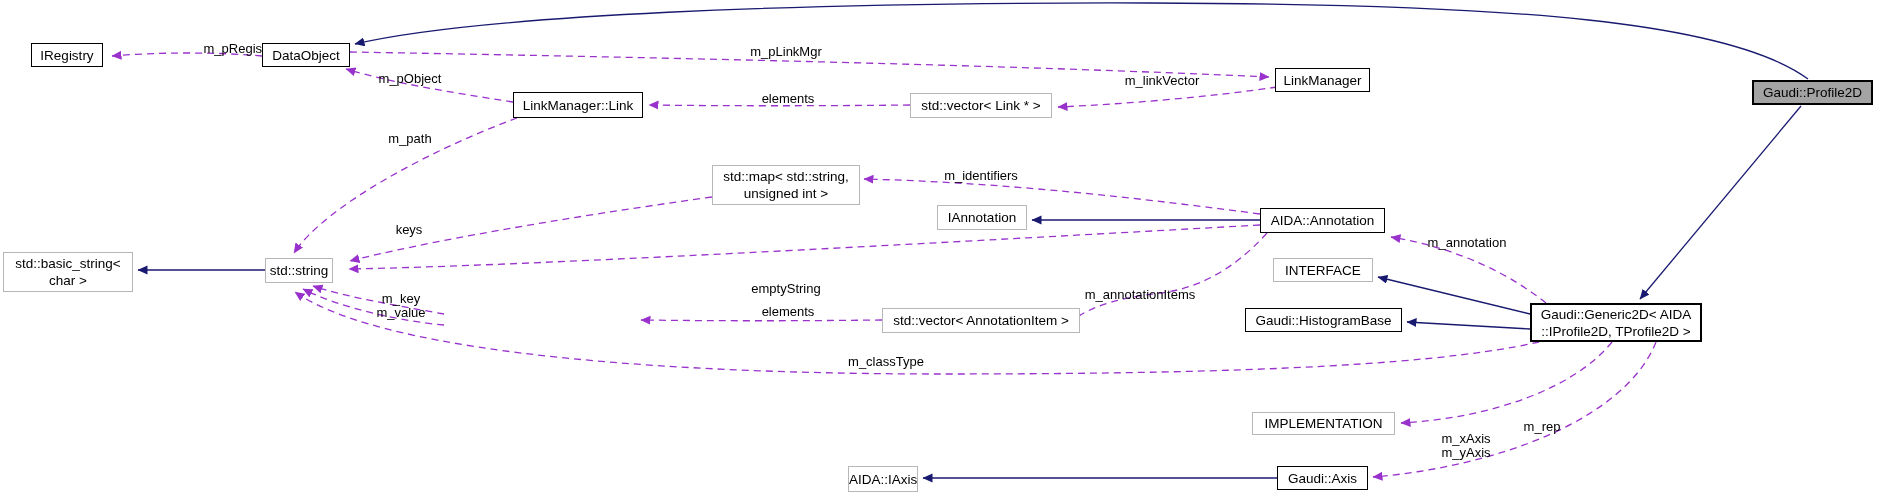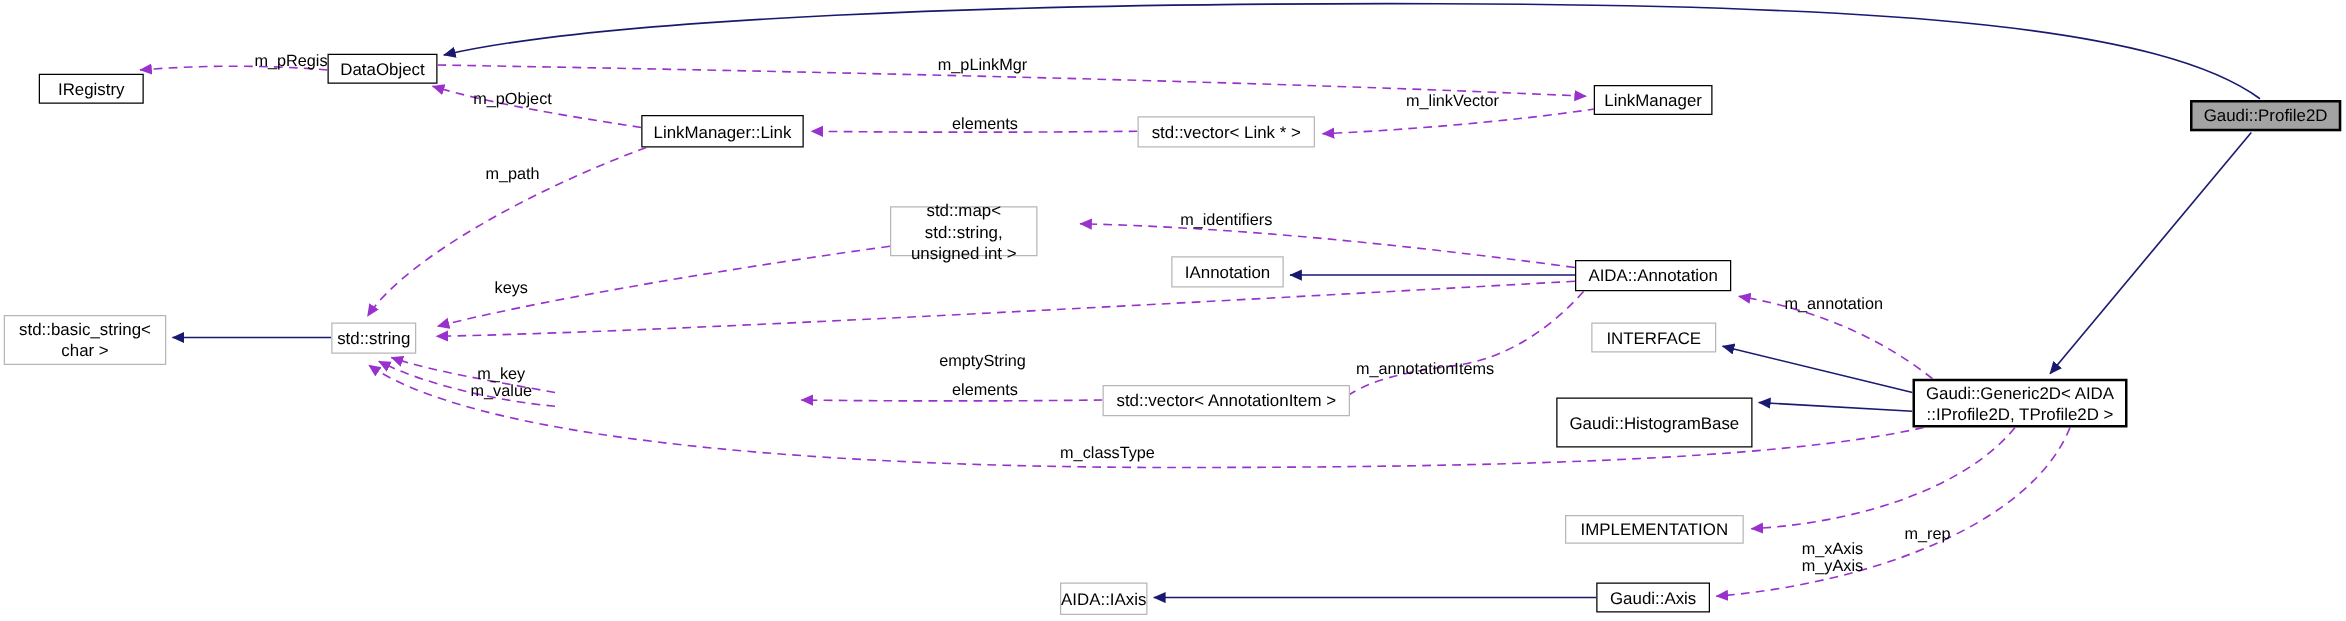--- a/index.html
+++ b/index.html
@@ -61,36 +61,36 @@
       <path d="M265,270 C220,270 180,270 138,270" marker-end="url(#arrow-b)"></path>
       <path d="M1260,220 L1032,220" marker-end="url(#arrow-b)"></path>
       <path d="M1530,314 L1378,277" marker-end="url(#arrow-b)"></path>
       <path d="M1530,329 L1407,322" marker-end="url(#arrow-b)"></path>
       <path d="M1277,478 L923,478" marker-end="url(#arrow-b)"></path>
       <path d="M1801,106 L1640,299" marker-end="url(#arrow-b)"></path>
       <path d="M1808,79 C1730,22 1520,4 1150,3 C800,2 480,15 355,44" marker-end="url(#arrow-b)"></path>
     </g>
   </svg>
 
-  <div class="node" style="left:31px;top:59px;width:84px;height:24px;"><span>IRegistry</span></div>
+  <div class="node" style="left:31px;top:43px;width:72px;height:24px;"><span>IRegistry</span></div>
   <div class="node" style="left:262px;top:43px;width:88px;height:24px;"><span>DataObject</span></div>
   <div class="node" style="left:513px;top:92px;width:130px;height:26px;"><span>LinkManager::Link</span></div>
   <div class="node gray" style="left:910px;top:93px;width:142px;height:25px;"><span>std::vector&lt; Link * &gt;</span></div>
   <div class="node" style="left:1275px;top:68px;width:95px;height:24px;"><span>LinkManager</span></div>
   <div class="node bold filled" style="left:1752px;top:80px;width:121px;height:25px;"><span>Gaudi::Profile2D</span></div>
-  <div class="node gray" style="left:712px;top:165px;width:118px;height:40px;"><span>std::map&lt; std::string,
+  <div class="node gray" style="left:712px;top:165px;width:148px;height:40px;"><span>std::map&lt; std::string,
 unsigned int &gt;</span></div>
   <div class="node gray" style="left:937px;top:205px;width:90px;height:25px;"><span>IAnnotation</span></div>
   <div class="node" style="left:1260px;top:208px;width:125px;height:25px;"><span>AIDA::Annotation</span></div>
   <div class="node gray" style="left:3px;top:252px;width:130px;height:40px;"><span>std::basic_string&lt;
 char &gt;</span></div>
   <div class="node gray" style="left:265px;top:258px;width:68px;height:25px;"><span>std::string</span></div>
   <div class="node gray" style="left:882px;top:308px;width:198px;height:25px;"><span>std::vector&lt; AnnotationItem &gt;</span></div>
   <div class="node gray" style="left:1273px;top:258px;width:100px;height:24px;"><span>INTERFACE</span></div>
-  <div class="node" style="left:1245px;top:318px;width:157px;height:40px;"><span>Gaudi::HistogramBase</span></div>
+  <div class="node" style="left:1245px;top:308px;width:157px;height:24px;"><span>Gaudi::HistogramBase</span></div>
   <div class="node bold" style="left:1530px;top:303px;width:172px;height:39px;"><span>Gaudi::Generic2D&lt; AIDA
 ::IProfile2D, TProfile2D &gt;</span></div>
   <div class="node gray" style="left:1252px;top:412px;width:143px;height:23px;"><span>IMPLEMENTATION</span></div>
   <div class="node gray" style="left:848px;top:466px;width:70px;height:26px;"><span>AIDA::IAxis</span></div>
   <div class="node" style="left:1277px;top:466px;width:91px;height:24px;"><span>Gaudi::Axis</span></div>
 
   <div class="elabel" style="left:198px;top:49px;margin-left:42px;">m_pRegistry</div>
   <div class="elabel" style="left:786px;top:52px;">m_pLinkMgr</div>
   <div class="elabel" style="left:410px;top:79px;">m_pObject</div>
   <div class="elabel" style="left:788px;top:99px;">elements</div>

